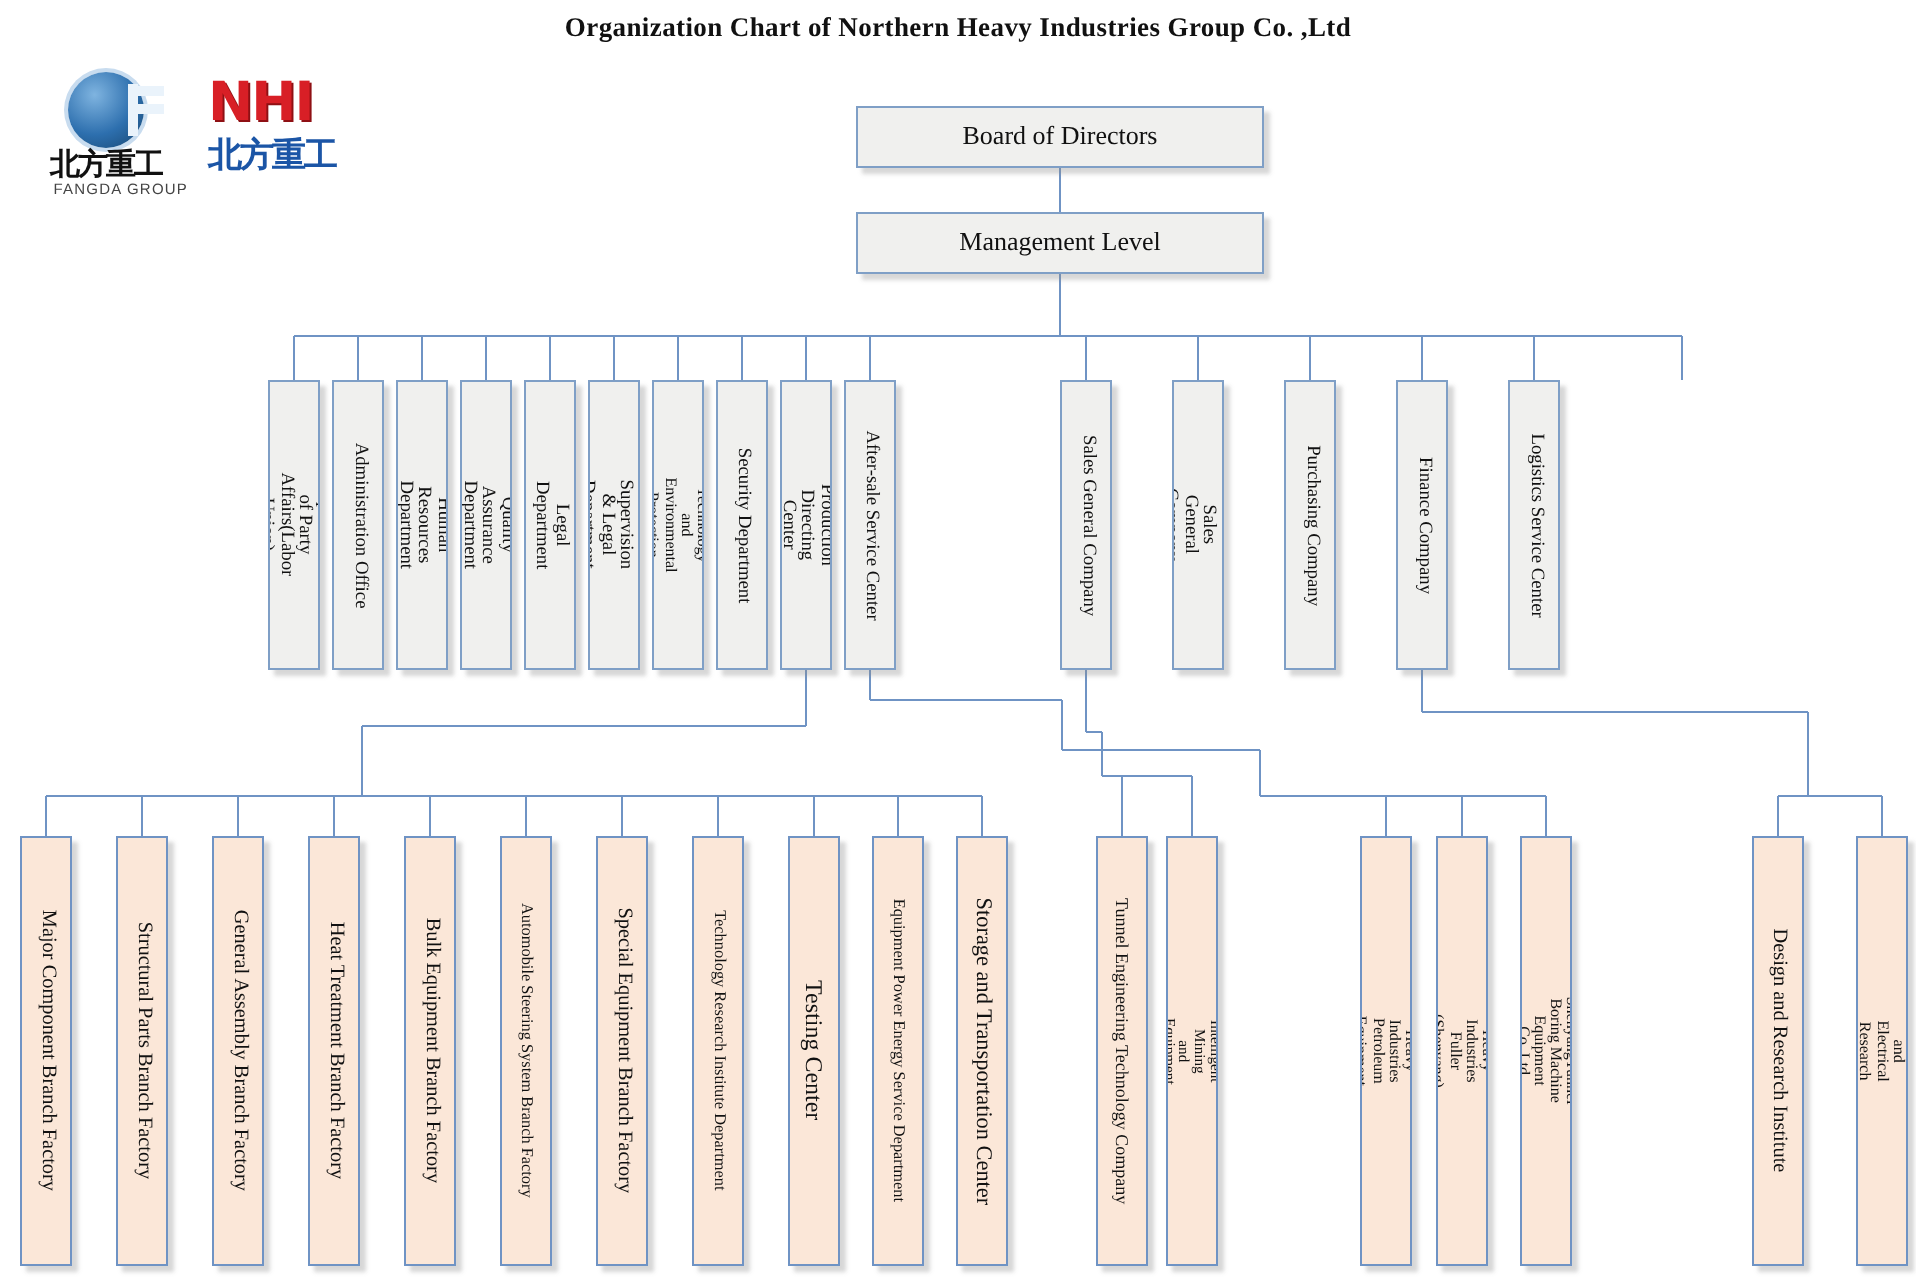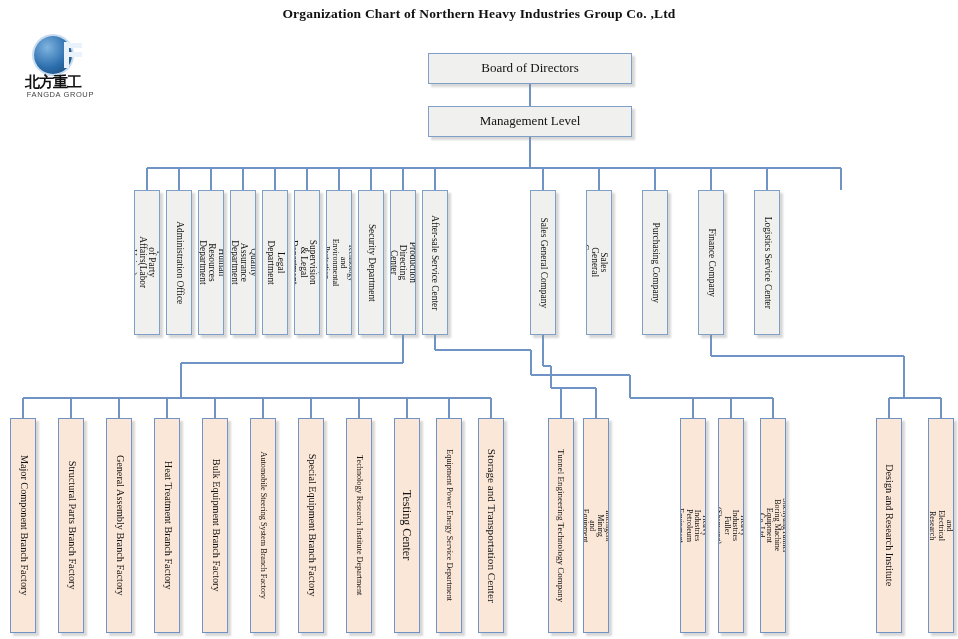--- a/index.html
+++ b/index.html
@@ -103,20 +103,24 @@
 
   <div class="title">Organization Chart of Northern Heavy Industries  Group Co. ,Ltd</div>
 
   <div class="logos">
     <div class="logo-fangda">
       <div class="fd-circle">
         <div class="fd-f"></div>
       </div>
       <div class="fd-cn">北方重工</div>
       <div class="fd-en">FANGDA GROUP</div>
+    </div>
+    <div class="logo-nhi">
+      <div class="nhi-top">NHI</div>
+      <div class="nhi-bot">北方重工</div>
     </div>
   </div>
 
   <svg id="lines" viewBox="0 0 958 639">
     <g stroke="#6f93c4" stroke-width="1.1" fill="none" shape-rendering="crispEdges">
 
       <line x1="530" y1="84" x2="530" y2="106"></line>
 
       <line x1="530" y1="137" x2="530" y2="168"></line>
 

